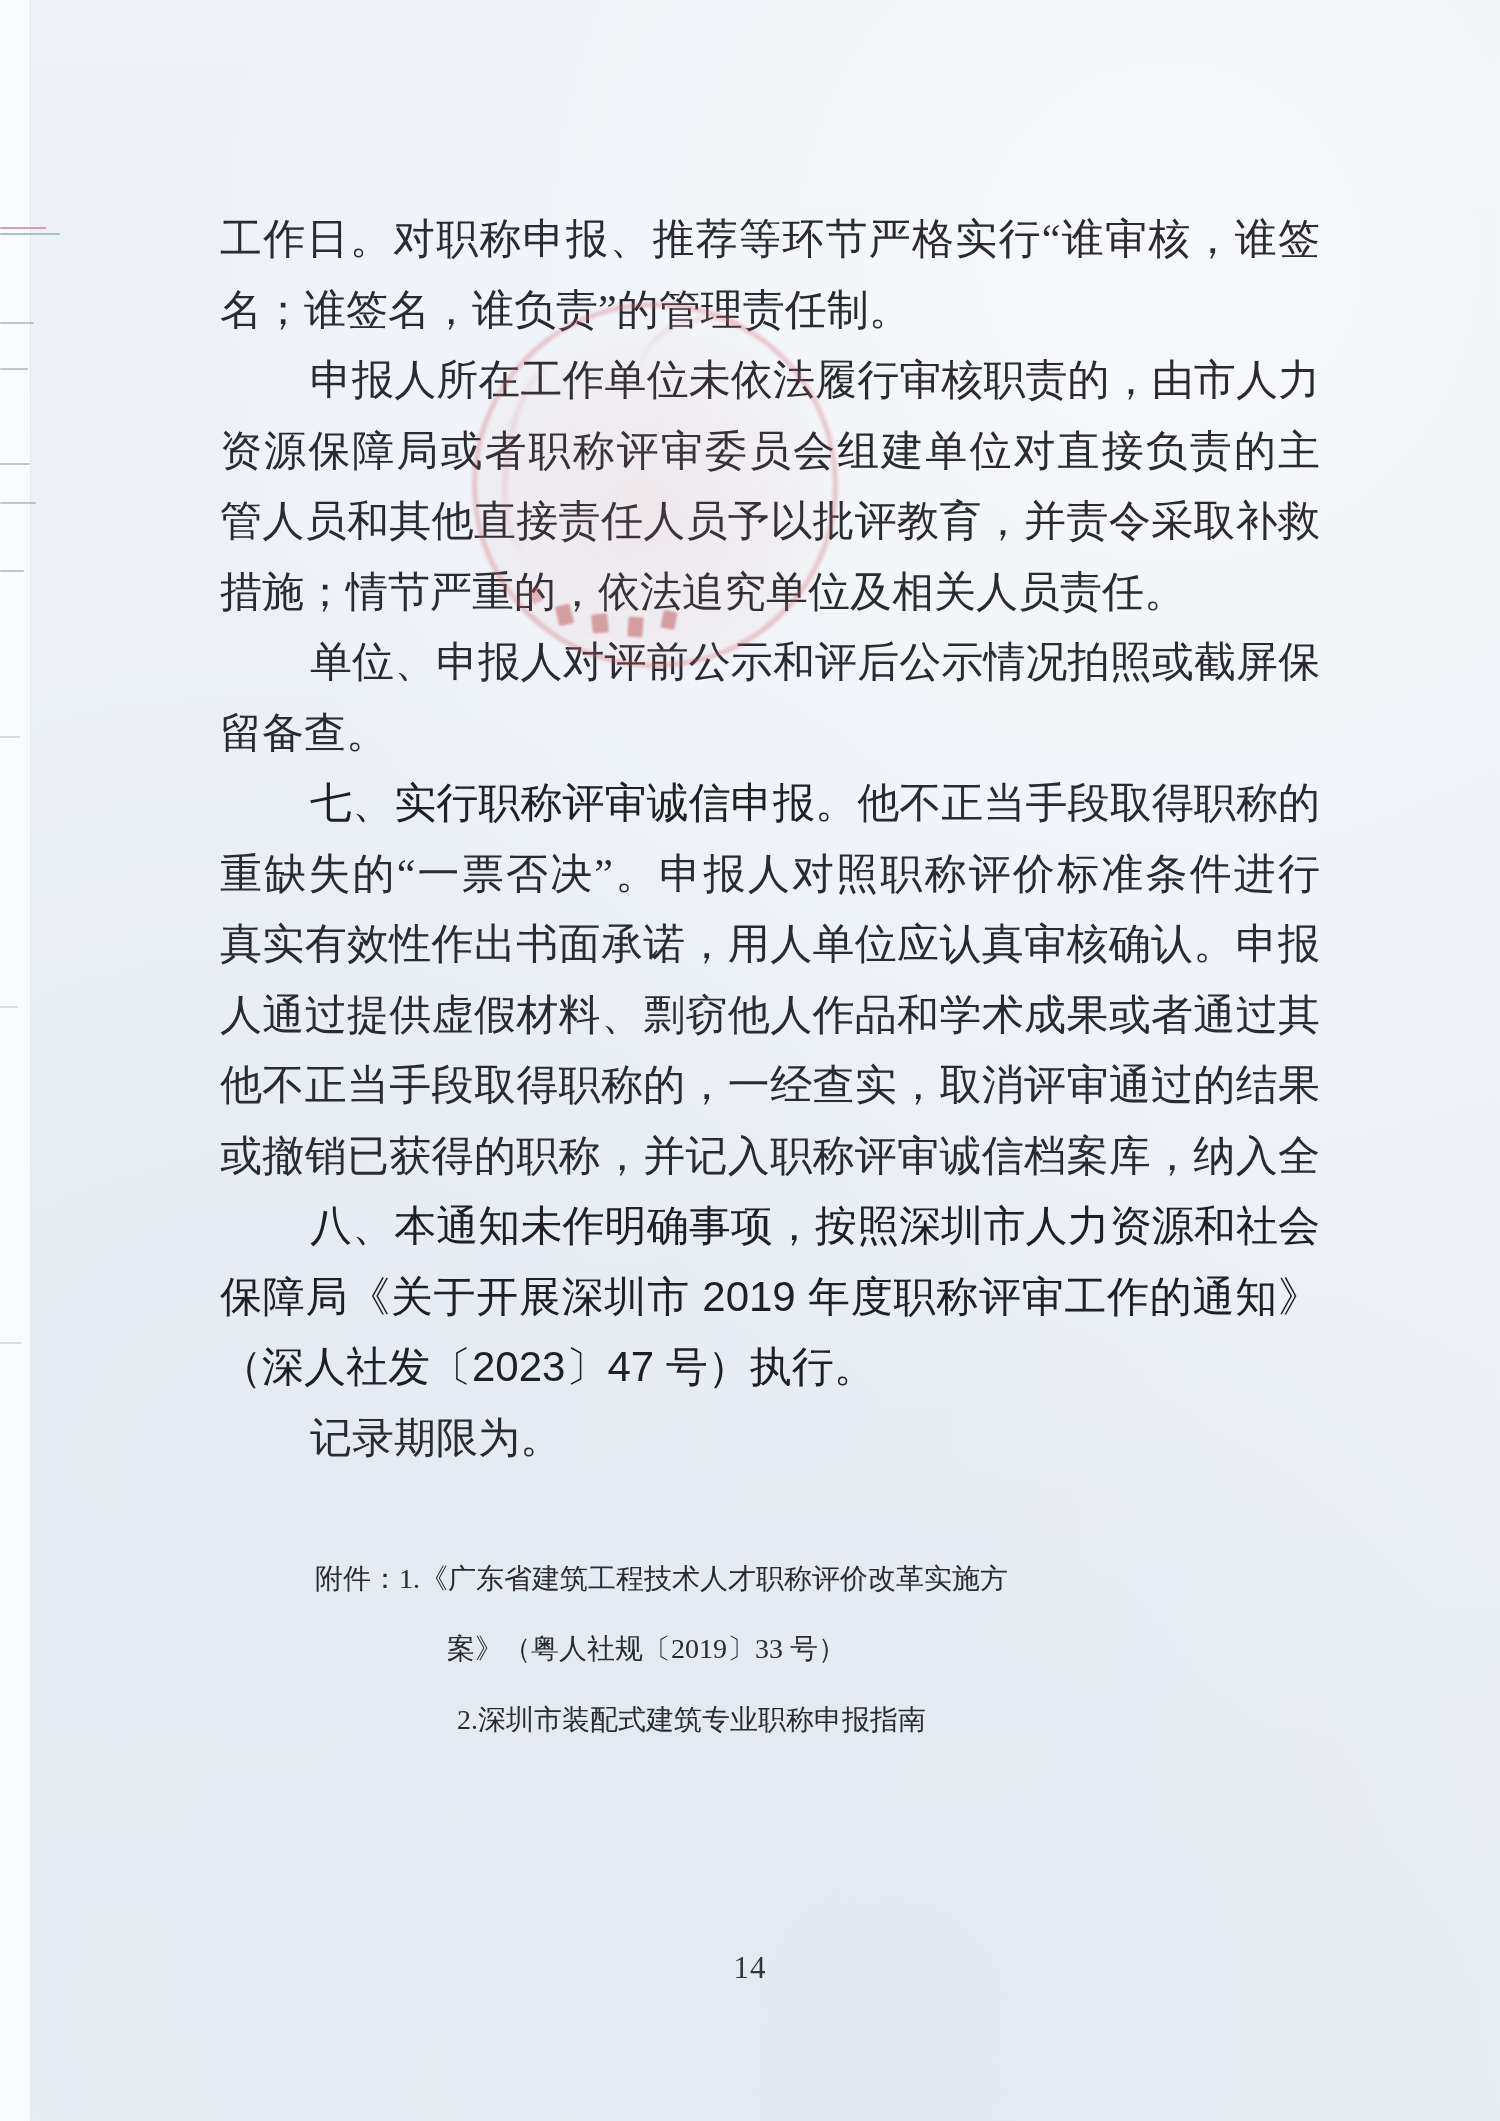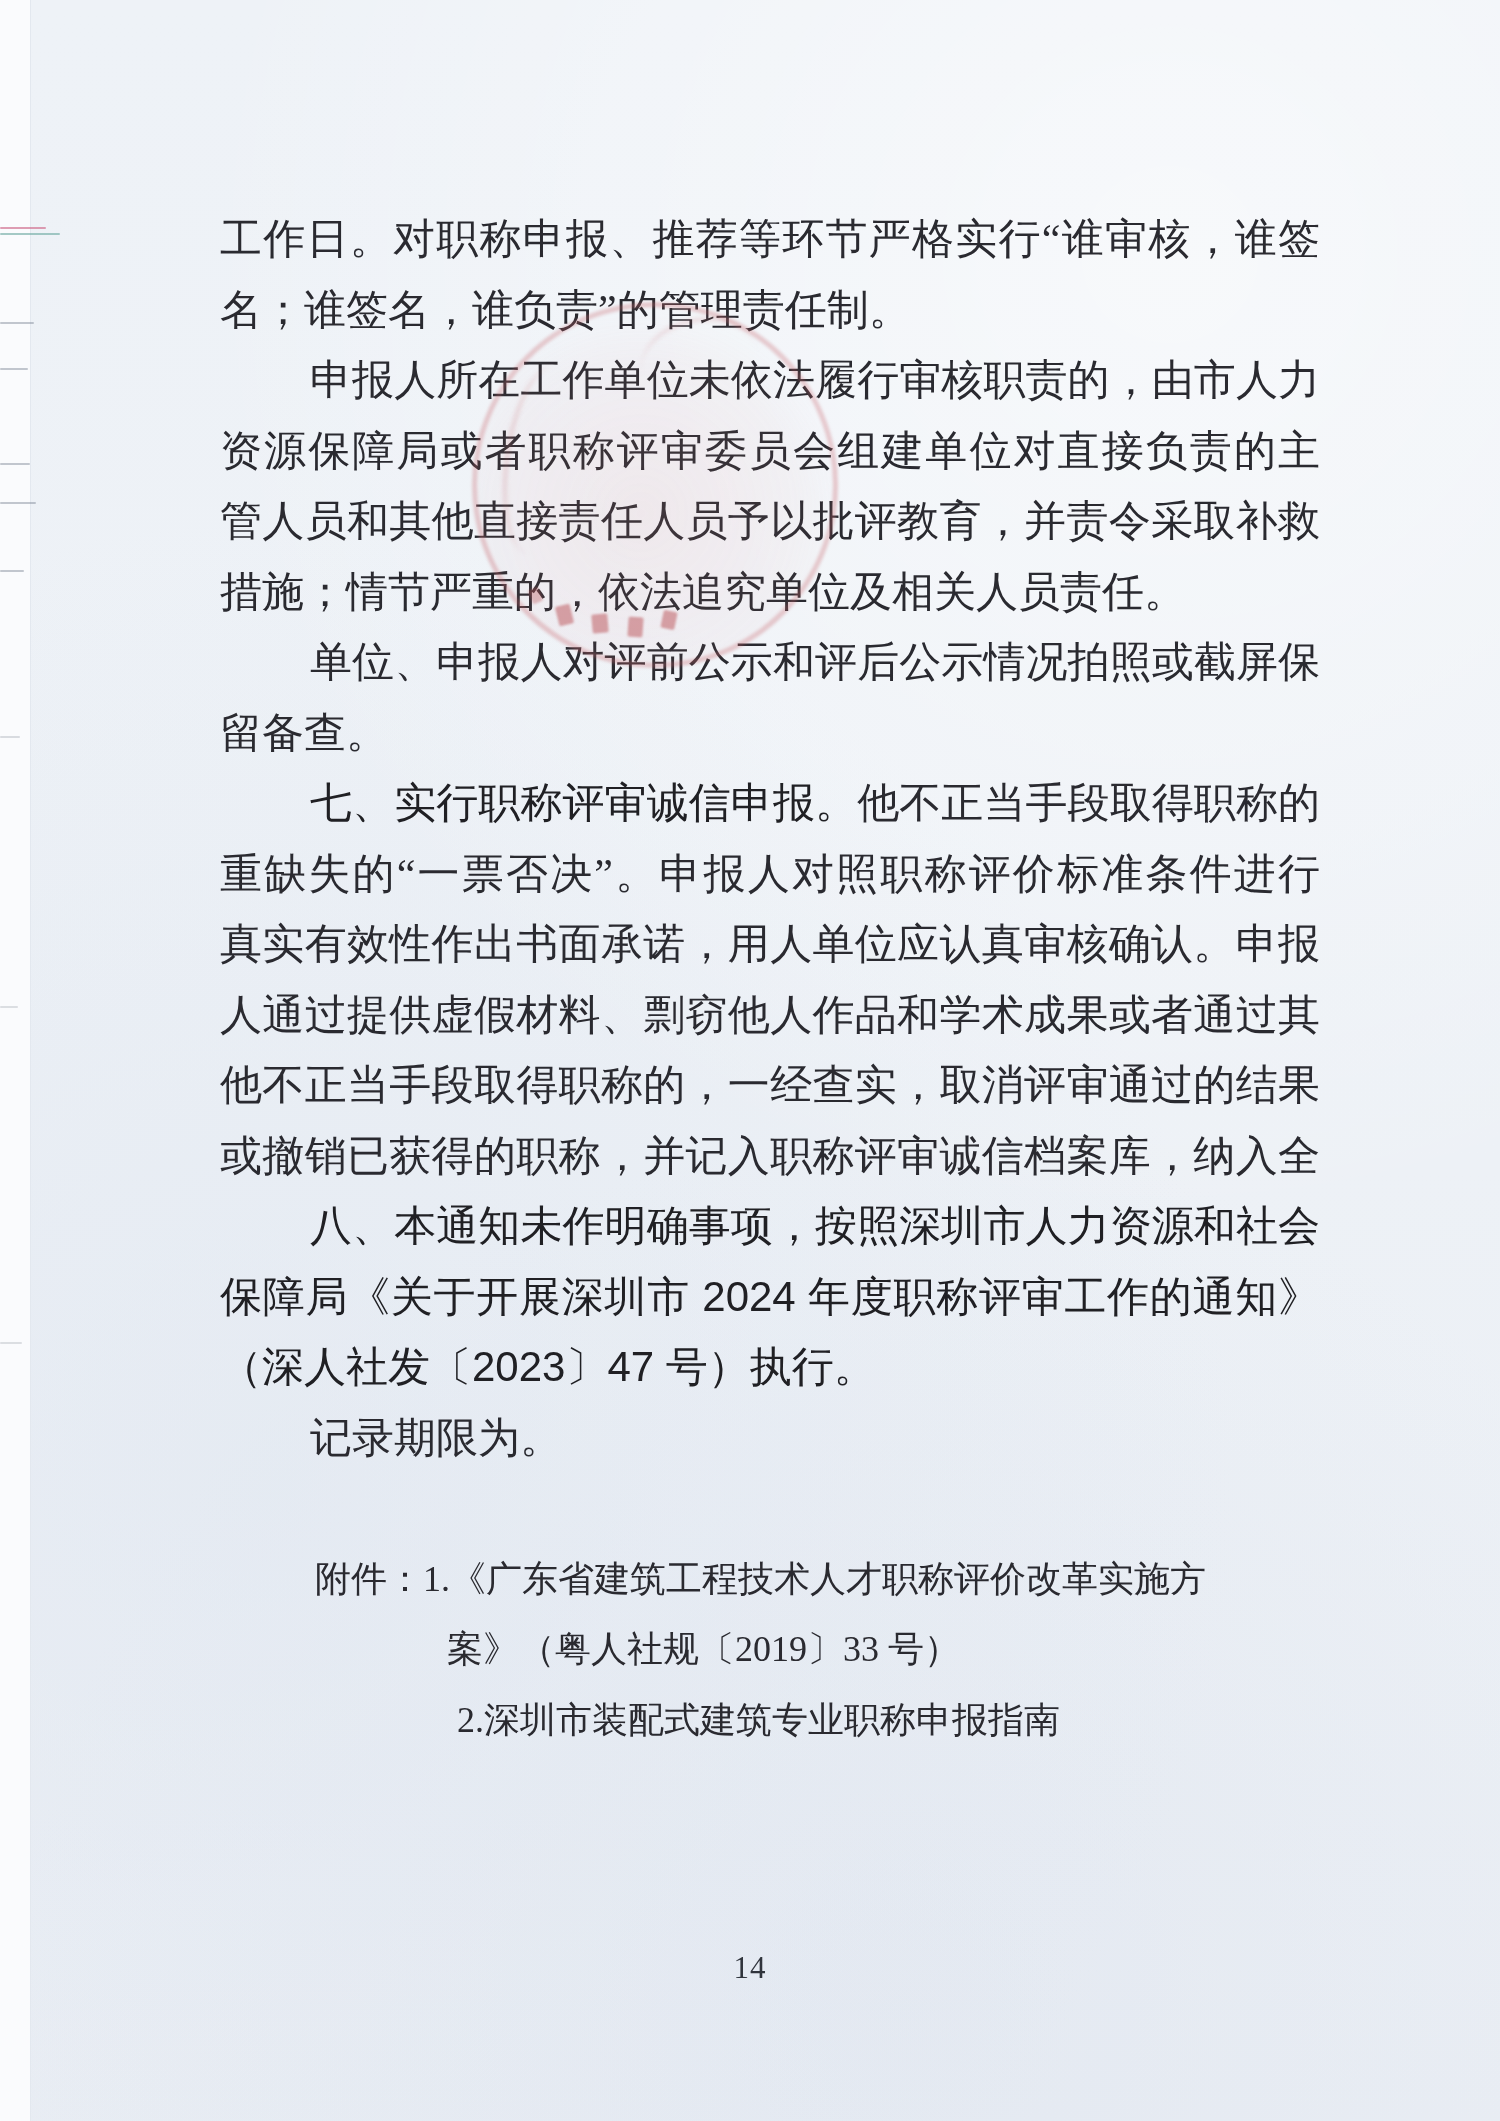--- a/index.html
+++ b/index.html
@@ -19,21 +19,21 @@
   .mark.pink{background:rgba(208,106,140,.65);}
   .mark.teal{background:rgba(106,168,160,.6);}
   
   .doc{
     position:absolute;left:220px;top:204px;width:1100px;
     font-size:42px;line-height:70.5px;color:#2a2a30;
   }
   .line{height:70.5px;overflow:hidden;}
   .line.j{text-align:justify;text-align-last:justify;}
   .hei{font-family:"Liberation Sans","DejaVu Sans",sans-serif;font-weight:400;color:#202024;}
-  .line.att{font-size:36px;}
+  .line.att{font-size:28px;}
   
   .seal{position:absolute;left:472px;top:302px;width:356px;height:356px;pointer-events:none;
     border:5px solid rgba(198,100,105,.30);border-radius:50%;
     background:radial-gradient(circle at 46% 58%, rgba(221,141,146,.12), rgba(221,141,146,.05) 55%, transparent 72%);
     filter:blur(1.4px);}
   .seal-arc{position:absolute;pointer-events:none;border-radius:50%;}
   .seal-arc.a1{left:505px;top:365px;width:70px;height:190px;border-left:4px solid rgba(201,112,117,.25);transform:rotate(8deg);filter:blur(2px);}
   .seal-arc.a2{left:640px;top:318px;width:120px;height:90px;border-top:4px solid rgba(201,112,117,.22);transform:rotate(-12deg);filter:blur(2px);}
   .seal-glyph{position:absolute;pointer-events:none;background:rgba(186,80,86,.5);filter:blur(1.2px);border-radius:2px;}
   .g1{left:557px;top:605px;width:15px;height:20px;transform:rotate(-14deg);}
@@ -72,21 +72,21 @@
       <div class="line"><span>措施；情节严重的，依法追究单位及相关人员责任。</span></div>
       <div class="line j" style="padding-left: 90px;"><span>单位、申报人对评前公示和评后公示情况拍照或截屏保</span></div>
       <div class="line"><span>留备查。</span></div>
       <div class="line j" style="padding-left: 90px;"><span class="hei">七、实行职称评审诚信申报。</span><span>他不正当手段取得职称的</span></div>
       <div class="line j"><span>重缺失的“一票否决”。申报人对照职称评价标准条件进行</span></div>
       <div class="line j"><span>真实有效性作出书面承诺，用人单位应认真审核确认。申报</span></div>
       <div class="line j"><span>人通过提供虚假材料、剽窃他人作品和学术成果或者通过其</span></div>
       <div class="line j"><span>他不正当手段取得职称的，一经查实，取消评审通过的结果</span></div>
       <div class="line j"><span>或撤销已获得的职称，并记入职称评审诚信档案库，纳入全</span></div>
       <div class="line j" style="padding-left: 90px;"><span class="hei">八、本通知未作明确事项，按照深圳市人力资源和社会</span></div>
-      <div class="line j"><span class="hei">保障局《关于开展深圳市 2024 年度职称评审工作的通知》</span></div>
+      <div class="line j"><span class="hei">保障局《关于开展深圳市 2019 年度职称评审工作的通知》</span></div>
       <div class="line"><span class="hei">（深人社发〔2023〕47 号）执行。</span></div>
       <div class="line" style="padding-left: 90px;"><span>记录期限为。</span></div>
       <div class="line"></div>
       <div class="line att" style="padding-left: 95px;"><span>附件：1.《广东省建筑工程技术人才职称评价改革实施方</span></div>
       <div class="line att" style="padding-left: 227px;"><span>案》（粤人社规〔2019〕33 号）</span></div>
       <div class="line att" style="padding-left: 237px;"><span>2.深圳市装配式建筑专业职称申报指南</span></div>
     </div>
 
   <div class="seal"></div>
   <div class="seal-arc a1"></div>

